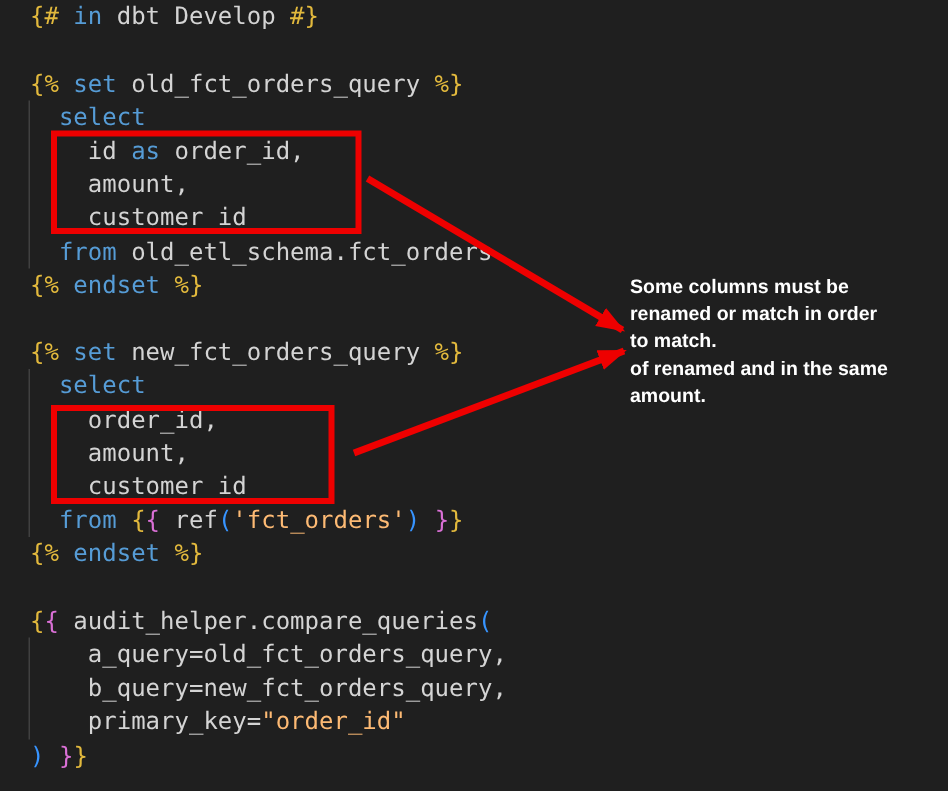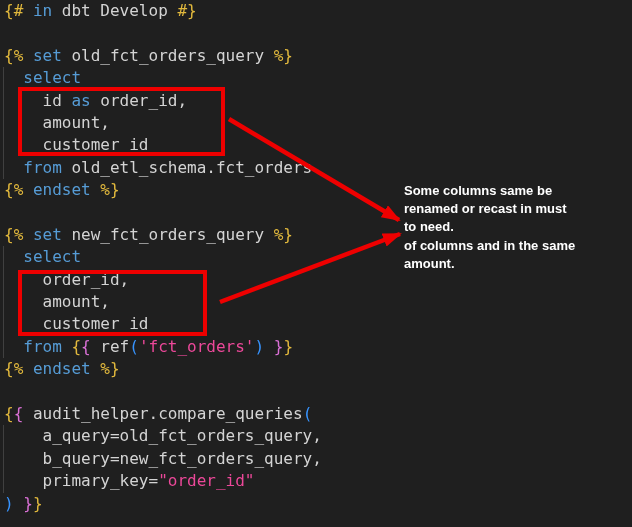--- a/index.html
+++ b/index.html
@@ -2,34 +2,34 @@
 <html><head>
 <meta charset="utf-8">
 <style>
   html,body{margin:0;padding:0;}
   body{
     width:632px;height:527px;overflow:hidden;position:relative;
     background:#1f1f1f;
     font-family:"DejaVu Sans Mono","Liberation Mono",monospace;
   }
   .editor{
-    position:absolute;left:0;top:0;width:576px;height:527px;border-radius:23px;
+    position:absolute;left:16px;top:0;width:576px;height:527px;border-radius:23px;
   }
   .code-area{
     position:absolute;left:4px;top:0;right:0;
     font-size:16px;line-height:22.4px;
     color:#d4d4d4;white-space:pre;
   }
   .code-line{height:22.4px;}
   .tok-txt{color:#d4d4d4;}
   .tok-kw{color:#569cd6;}
   .tok-delim{color:#e2b93d;}
   .tok-b2{color:#da70d6;}
   .tok-b3{color:#3794ff;}
-  .tok-str{color:#ec4899;}
+  .tok-str{color:#fdba74;}
   .indent-guide{
     position:absolute;width:1px;background:#404040;
   }
   #guide1{left:3px;top:67px;height:112px;}
   #guide2{left:3px;top:246px;height:112px;}
   #guide3{left:3px;top:425px;height:68px;}
   .red-box{
     position:absolute;border:4px solid #ee0000;background:transparent;
   }
   #box-old{left:18px;top:87px;width:199px;height:61px;}
@@ -62,20 +62,20 @@
     <defs>
       <marker id="ah" markerUnits="userSpaceOnUse" markerWidth="20" markerHeight="16" refX="17" refY="7" orient="auto">
         <path d="M0,0 L19,7 L0,14 z" fill="#ee0000"></path>
       </marker>
     </defs>
     <line x1="229" y1="119" x2="399" y2="220" stroke="#ee0000" stroke-width="4.5" marker-end="url(#ah)"></line>
     <line x1="220" y1="302" x2="400" y2="234" stroke="#ee0000" stroke-width="4.5" marker-end="url(#ah)"></line>
   </svg>
 
   <div class="annotation">
-      <div>Some columns same be</div>
-      <div>renamed or recast in must</div>
-      <div>to need.</div>
-      <div>of columns and in the same</div>
+      <div>Some columns must be</div>
+      <div>renamed or match in order</div>
+      <div>to match.</div>
+      <div>of renamed and in the same</div>
       <div>amount.</div>
     </div>
 
 </div>
 
 </body></html>

